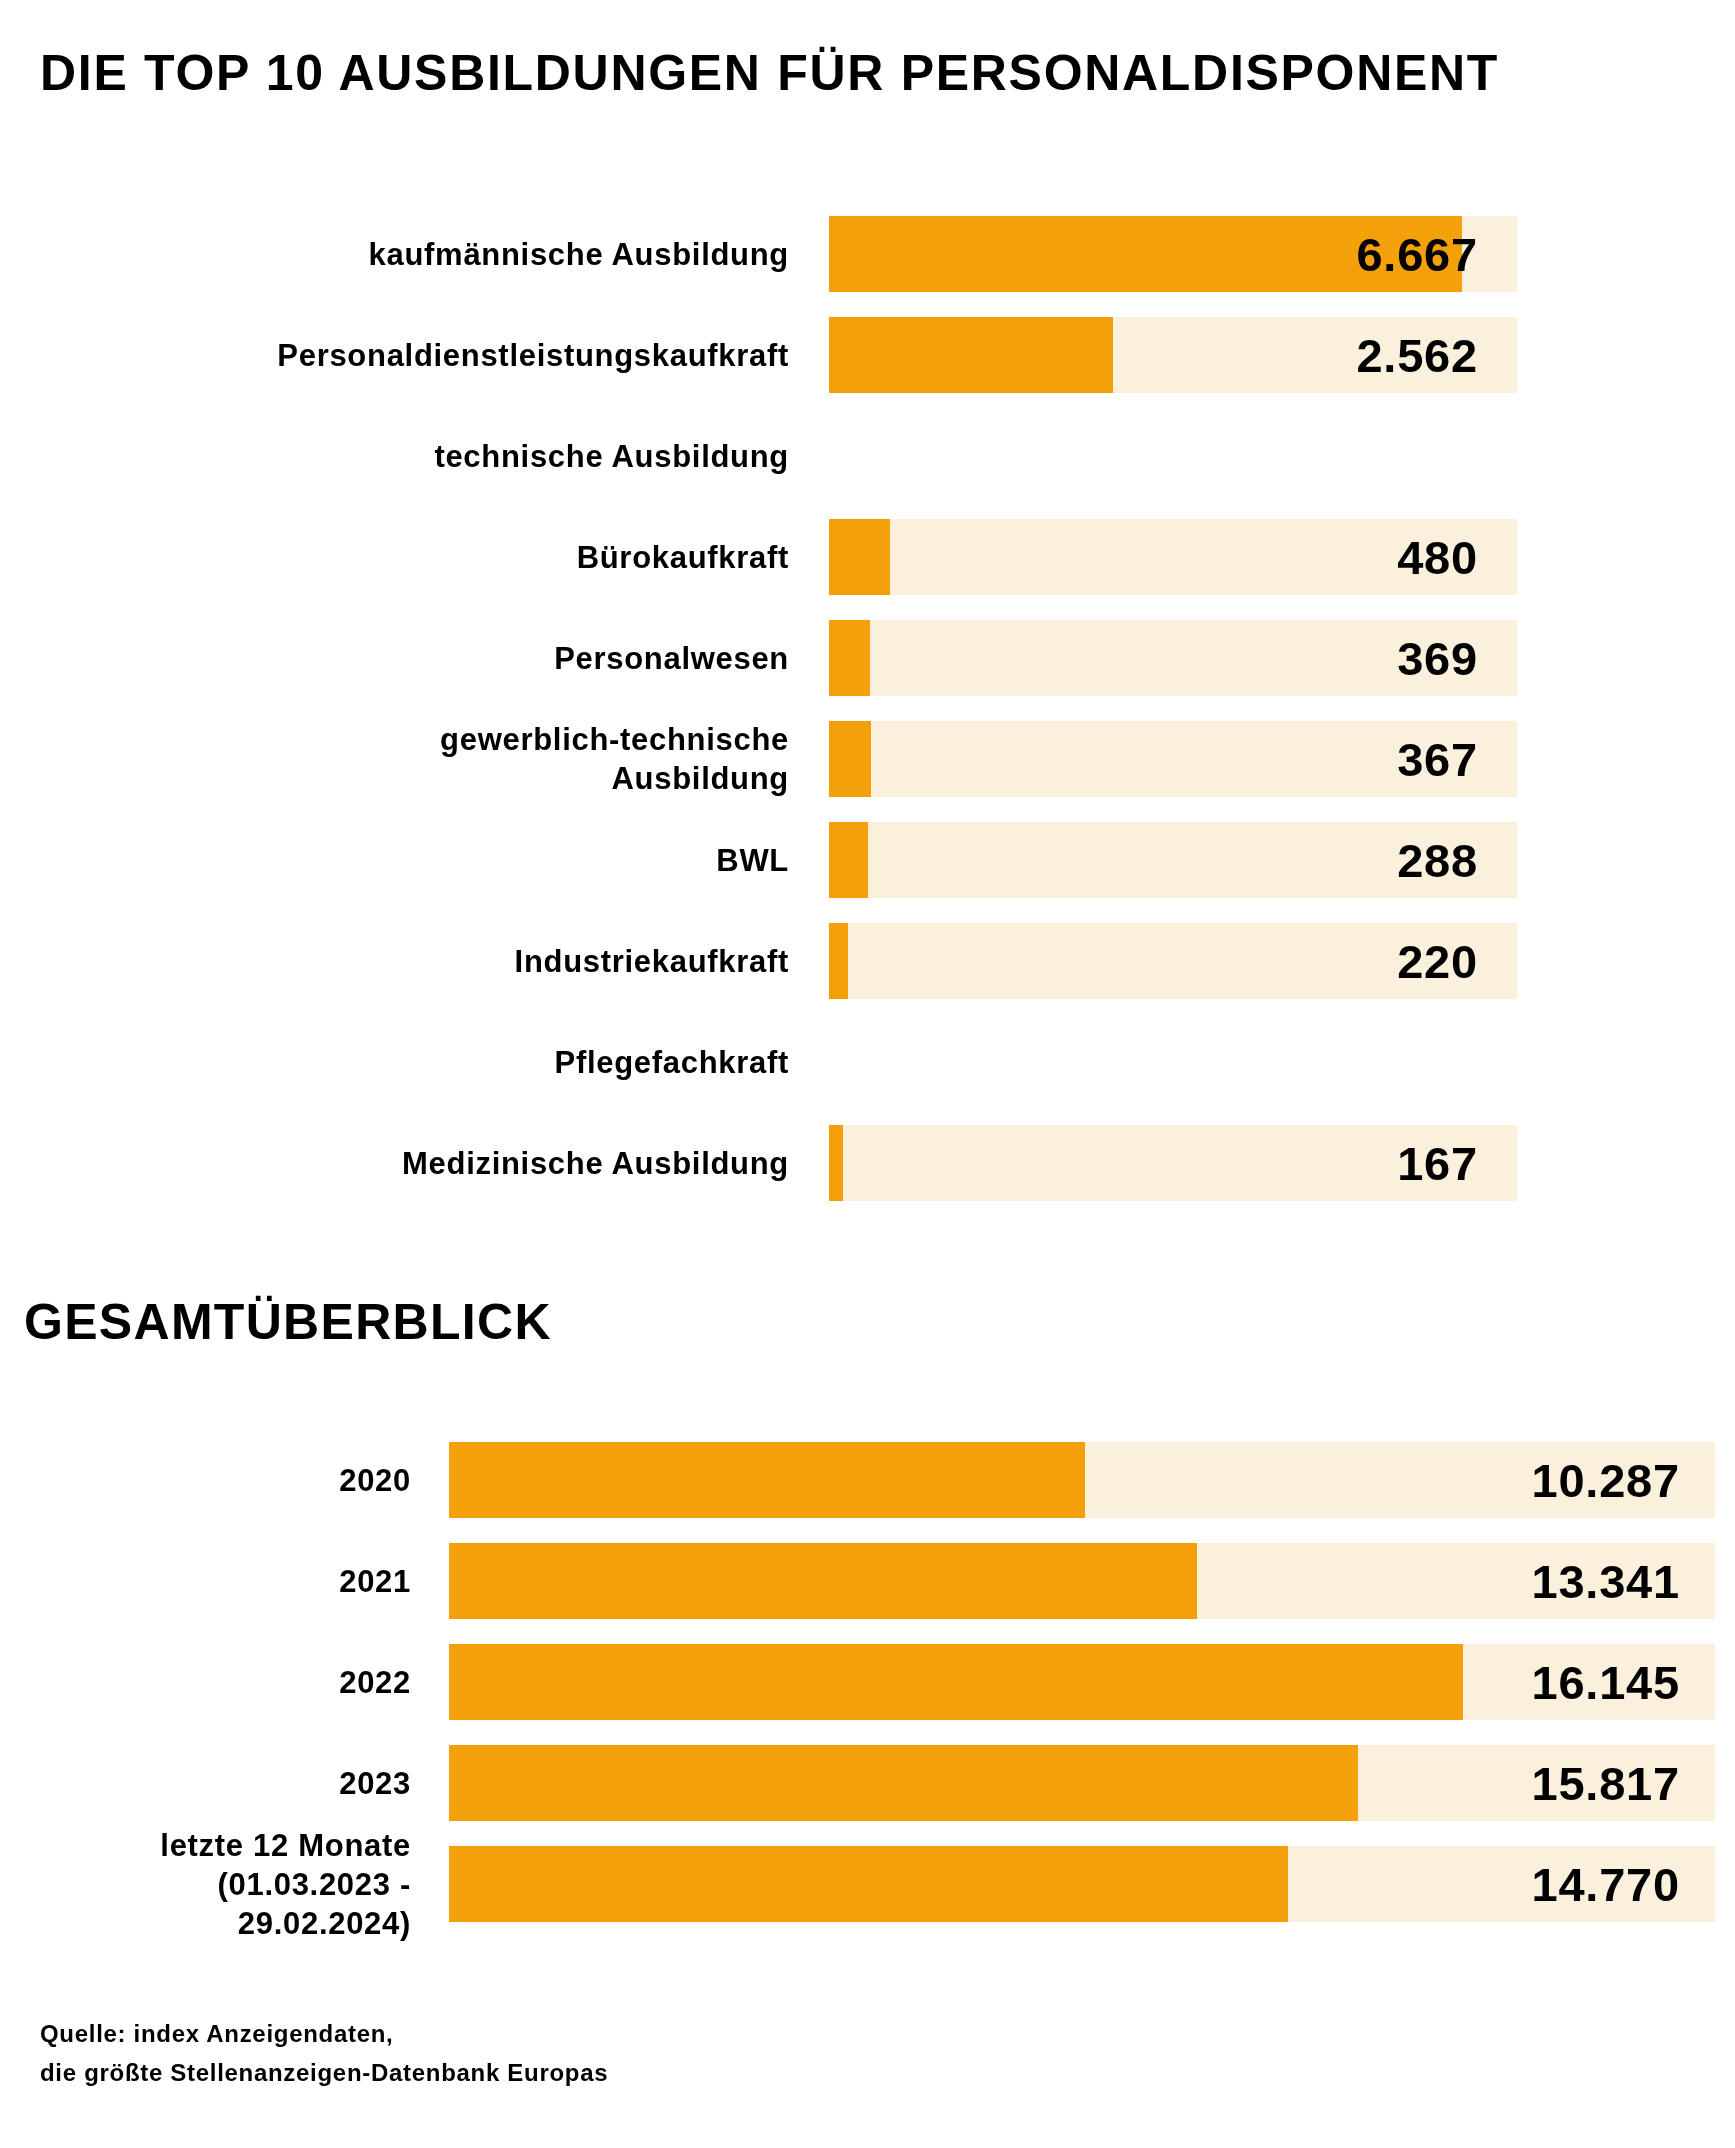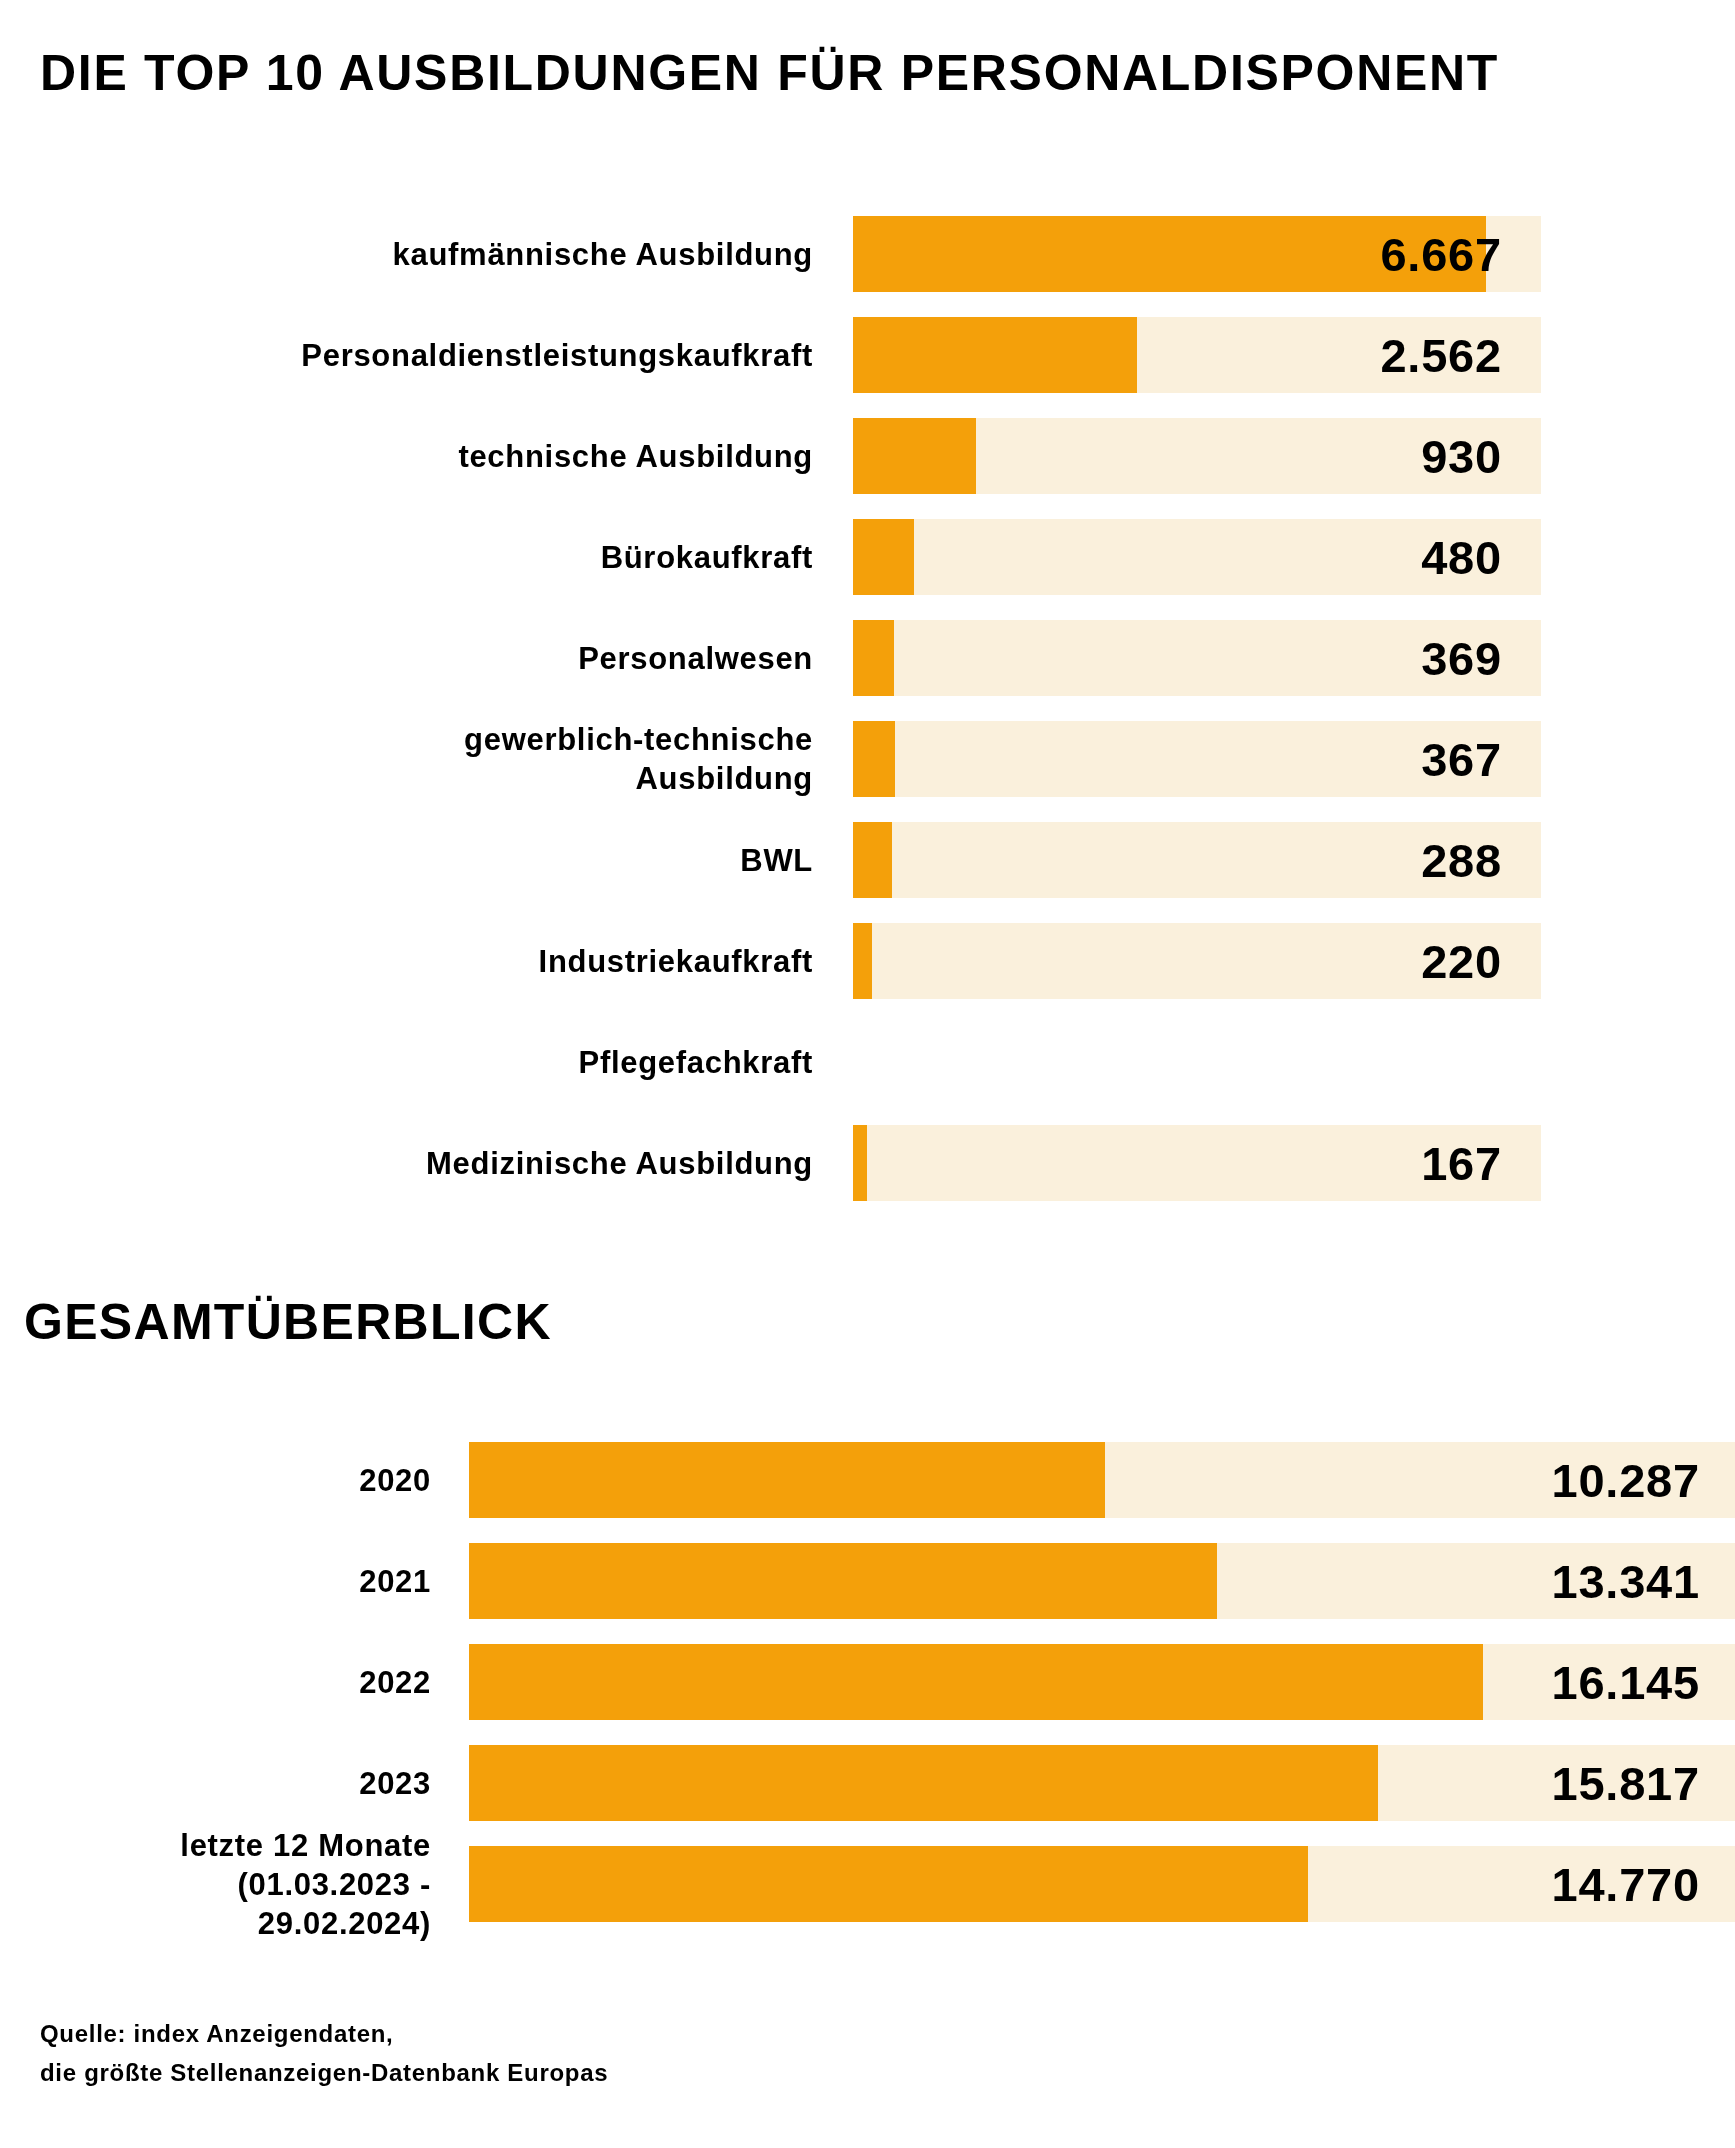--- a/index.html
+++ b/index.html
@@ -47,21 +47,20 @@
     display: flex;
     align-items: center;
     height: 76px;
     margin-bottom: 25px;
   }
   .label {
     text-align: right;
     font-size: 31px;
     line-height: 39px;
     letter-spacing: 0.7px;
-    padding-left: 24px;
   }
   .label span { display: block; }
   #chart1 .label { width: 789px; }
   #chart2 .label { width: 411px; }
   .track {
     position: relative;
     height: 76px;
     background: var(--bar-track, #FAF0DC);
     flex: none;
   }
@@ -114,24 +113,20 @@
       </div>
       <div class="track">
         <div class="fill" style="width: 41.3%;"></div>
         <div class="value">2.562</div>
       </div>
     </div>
     <div class="row">
       <div class="label">
         <span>technische Ausbildung</span>
       </div>
-      <div class="track">
-        <div class="fill" style="width: 17.9%;"></div>
-        <div class="value">930</div>
-      </div>
     </div>
     <div class="row">
       <div class="label">
         <span>Bürokaufkraft</span>
       </div>
       <div class="track">
         <div class="fill" style="width: 8.9%;"></div>
         <div class="value">480</div>
       </div>
     </div>

